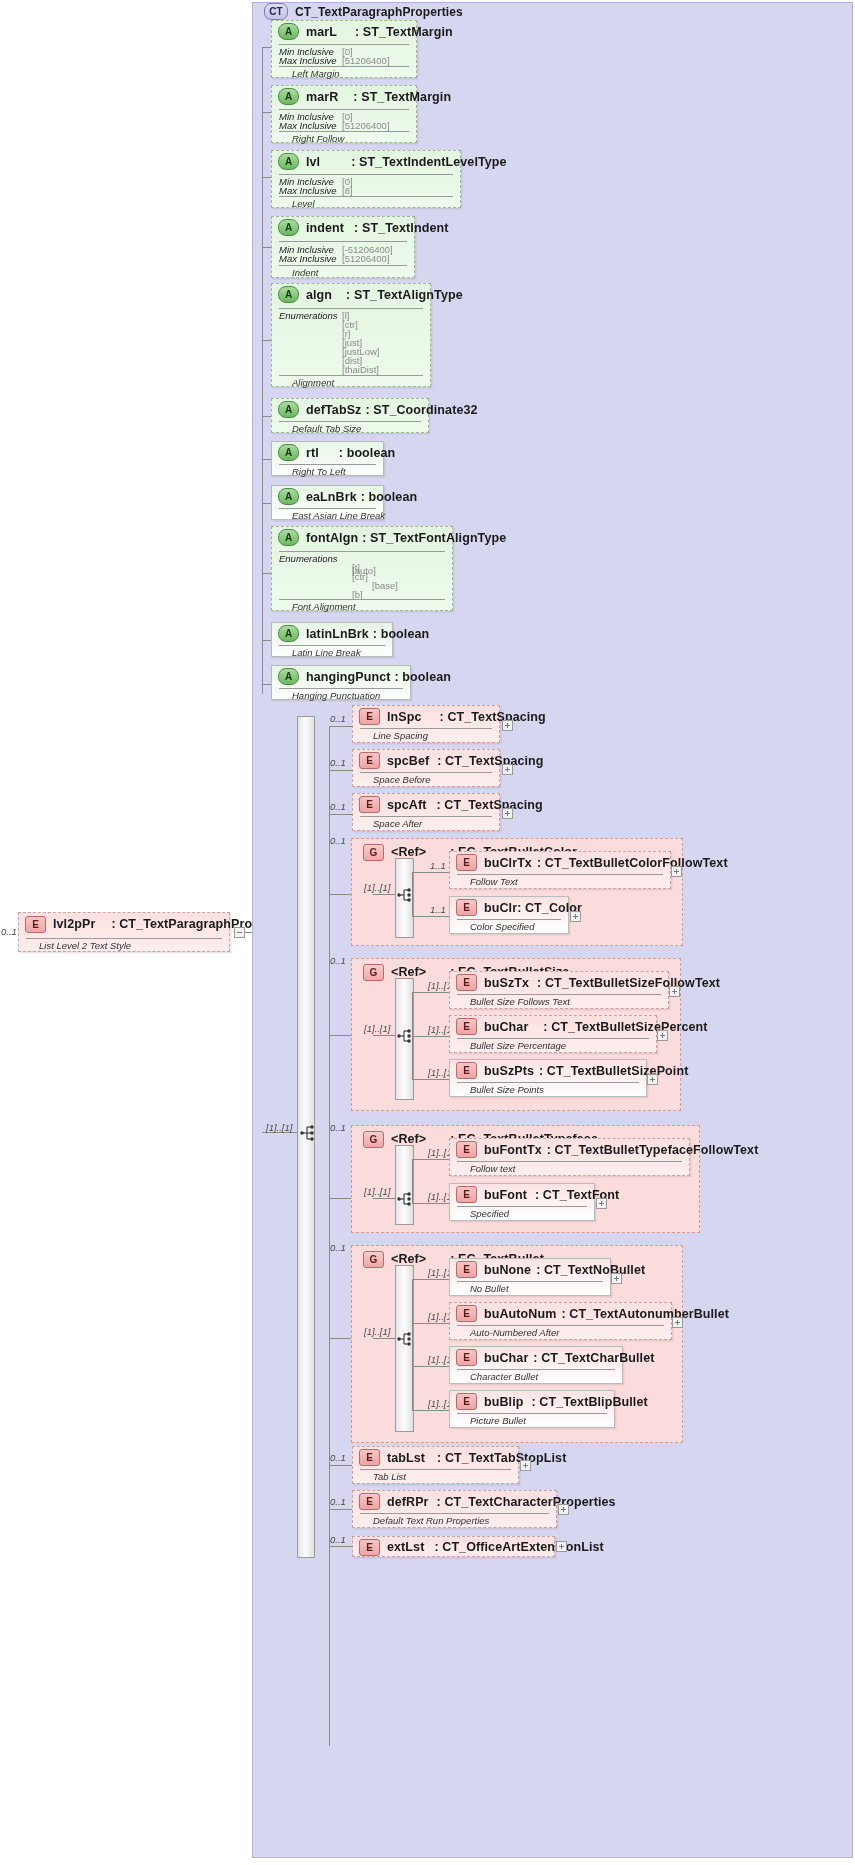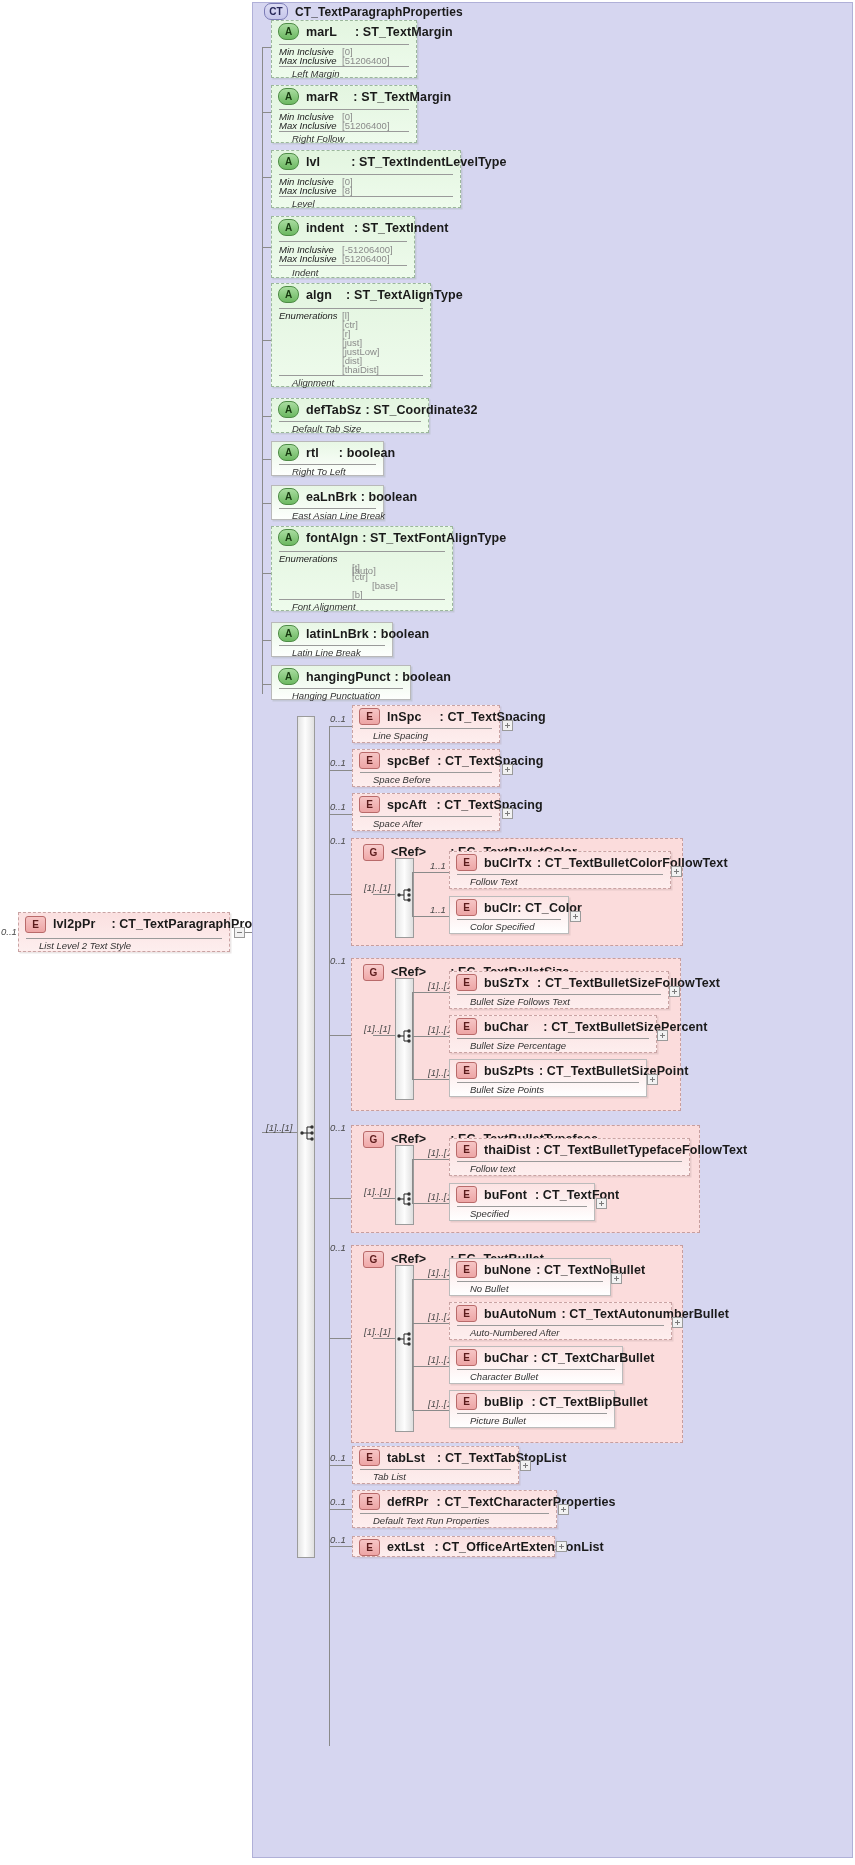--- a/index.html
+++ b/index.html
@@ -438,21 +438,21 @@
       <circle cx="12" cy="8" r="1.7" fill="#333"></circle>
       <circle cx="12" cy="13" r="1.7" fill="#333"></circle>
   </svg>
   <div class="ln v" style="left:412px;top:1159px;height:44px;"></div>
 
   <div class="ln h" style="left:412px;top:1159px;width:37px;"></div>
   <div class="mult" style="left:428px;top:1147px;">[1]..[1]</div>
   <div class="box elem" style="left:449px;top:1138px;width:241px;height:38px;">
     <div class="hdr" style="height:21px;">
       <span class="tag E">E</span>
-      <span class="nm">thaiDist</span>
+      <span class="nm">buFontTx</span>
       <span class="ty" style="margin-left:5px;">: CT_TextBulletTypefaceFollowText</span>
     </div>
     <div class="sep" style="top:22px;"></div>
     <div class="doc" style="top:24px;">Follow text</div>
   </div>
 
   <div class="ln h" style="left:412px;top:1203px;width:37px;"></div>
   <div class="mult" style="left:428px;top:1191px;">[1]..[1]</div>
   <div class="box elem solid" style="left:449px;top:1183px;width:146px;height:38px;">
     <div class="hdr" style="height:21px;">

